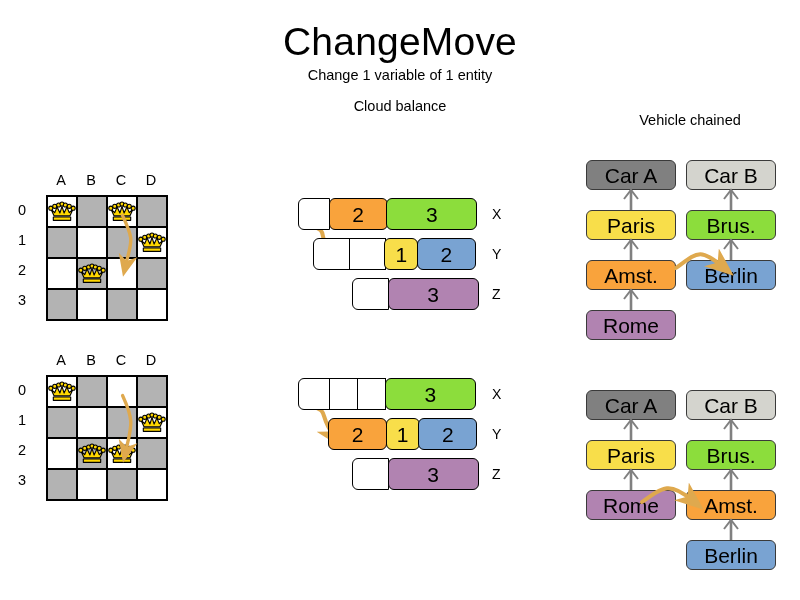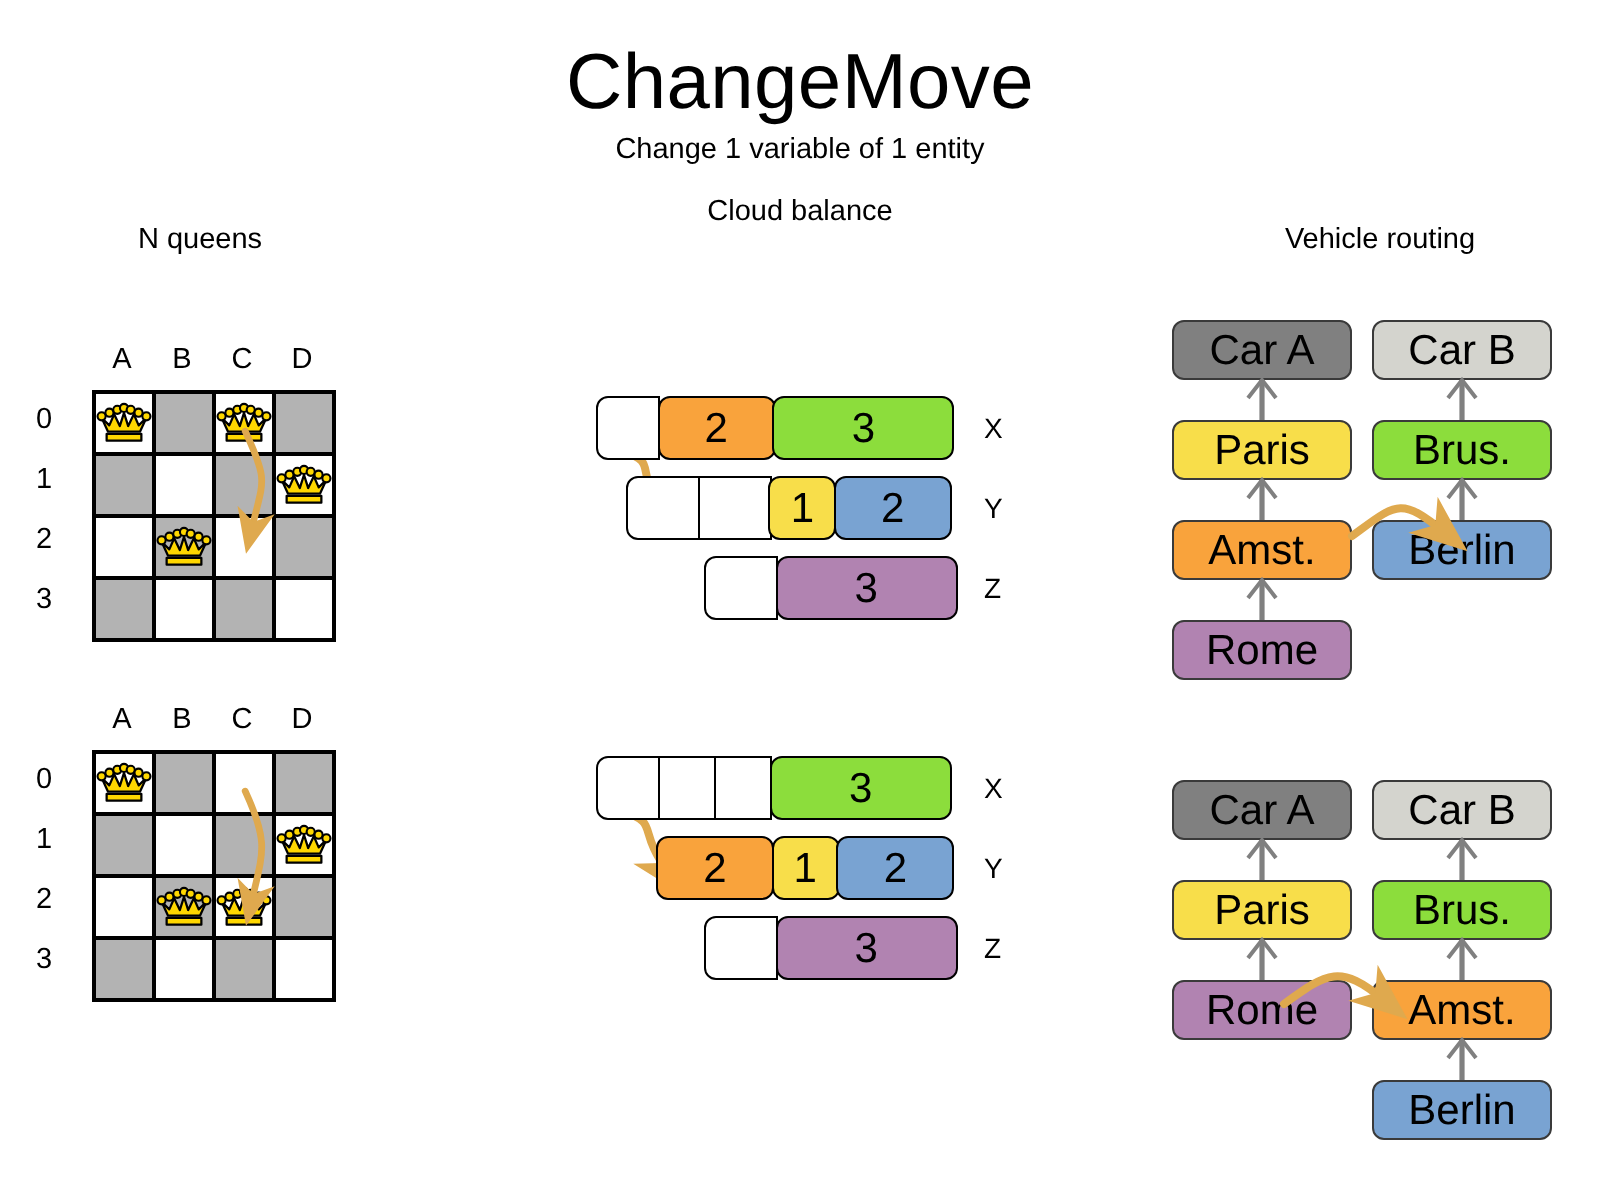--- a/index.html
+++ b/index.html
@@ -94,24 +94,23 @@
   svg.overlay{position:absolute;left:0;top:0;width:800px;height:600px;pointer-events:none;}
 </style>
 </head>
 <body>
 
 <div class="root">
 
   <div id="page-title">ChangeMove</div>
   <div id="page-subtitle">Change 1 variable of 1 entity</div>
 
-  <div class="section-title" id="nq-title">N queens</div>
   <div class="section-title" id="cb-title">Cloud balance</div>
   <div class="section-title" id="vr-title">
-    <div>Vehicle routing</div>
+    <div>Vehicle chained</div>
   </div>
 
   <div id="dynamic">
       <div class="board-wrap" style="left: 30px; top: 185px; width: 160px; height: 150px;">
         <div class="col-label" style="left: 16px;">A</div>
         <div class="col-label" style="left: 46px;">B</div>
         <div class="col-label" style="left: 76px;">C</div>
         <div class="col-label" style="left: 106px;">D</div>
         <div class="row-label" style="top: 10px;">0</div>
         <div class="row-label" style="top: 40px;">1</div>

